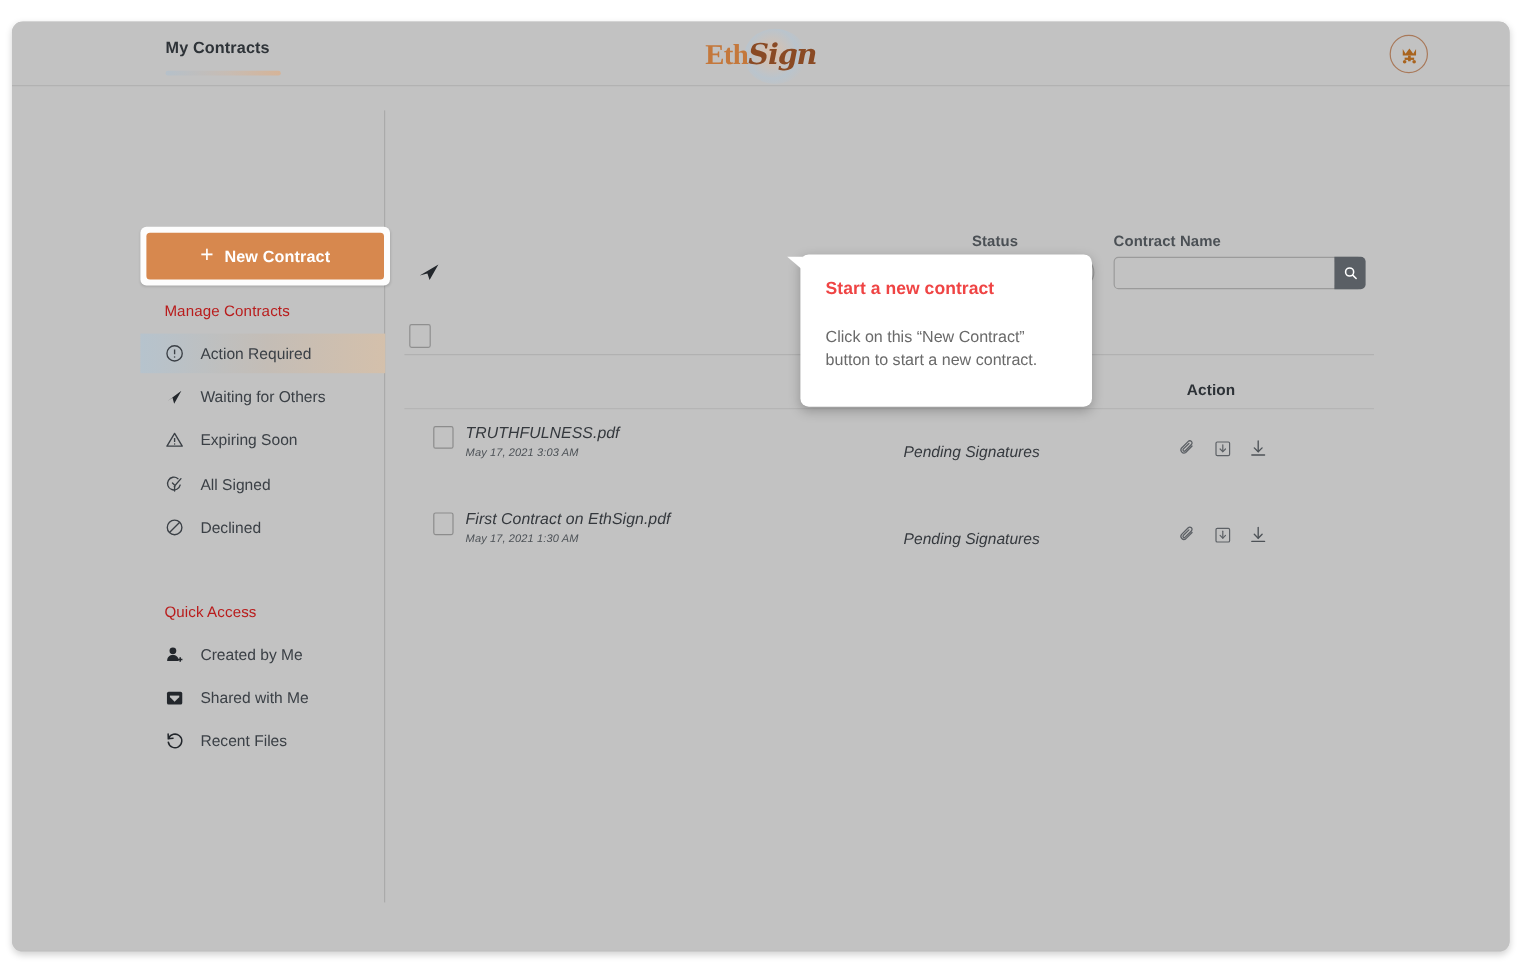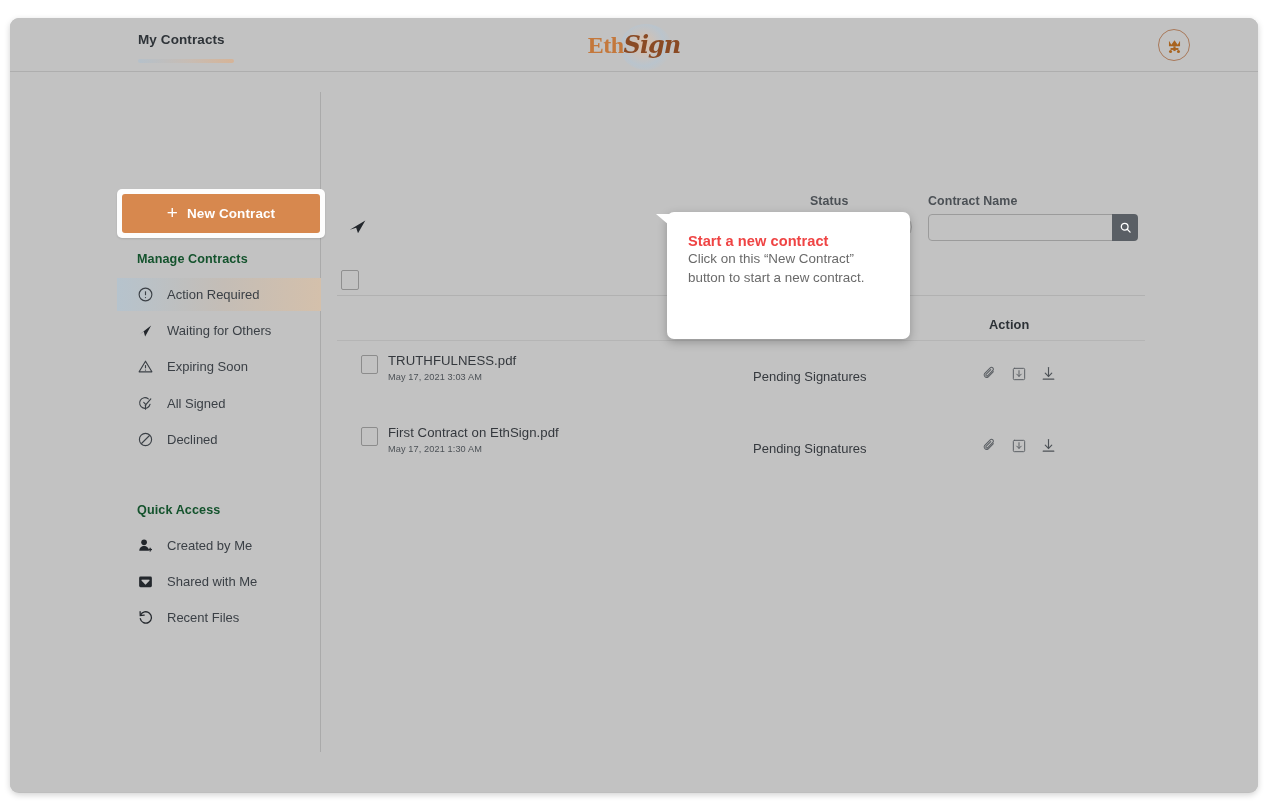--- a/index.html
+++ b/index.html
@@ -138,22 +138,22 @@
     font-weight: bold;
     letter-spacing: 0.1px;
     cursor: pointer;
   }
   #new-contract-button .plus { font-size: 19px; font-weight: 400; line-height: 1; margin-top: -2px; }
 
   .sidebar-heading {
     position: absolute;
     left: 127px;
     font-size: 12.6px;
-    font-weight: bold;
-    color: #14532d;
+    font-weight: normal;
+    color: #b91c1c;
     letter-spacing: 0.1px;
   }
   #heading-manage { top: 180px; }
   #heading-quick  { top: 431px; }
 
   .nav-item {
     position: absolute;
     left: 107px;
     width: 204px;
     height: 33px;
@@ -261,21 +261,21 @@
   #col-status { left: 418px; }
   #col-action { left: 668px; }
 
   #table-header-rule {
     position: absolute;
     left: 16px; top: 268px;
     width: 808px; height: 1px;
     background: #b5b5b5;
   }
 
-  .table-row { position: absolute; left: 0; width: 100%; height: 72px; }
+  .table-row { position: absolute; left: 0; width: 100%; height: 72px; font-style: italic; }
   #row-0 { top: 275px; }
   #row-1 { top: 347px; }
 
   .row-checkbox {
     position: absolute;
     left: 40px; top: 8px;
     width: 17px; height: 19px;
     border: 1px solid #8c8c8c;
     border-radius: 2px;
     background: transparent;
@@ -331,20 +331,21 @@
     border-top: 11px solid #ffffff;
     border-left: 13px solid transparent;
   }
   #tooltip-title {
     font-size: 14.6px;
     font-weight: bold;
     color: #ef4444;
     letter-spacing: 0.05px;
   }
   #tooltip-body {
+    margin-top: 22px;
     font-size: 13.4px;
     line-height: 19px;
     color: #6a6a6a;
   }
 </style>
 </head>
 <body>
 
 <div id="app-window">
 

